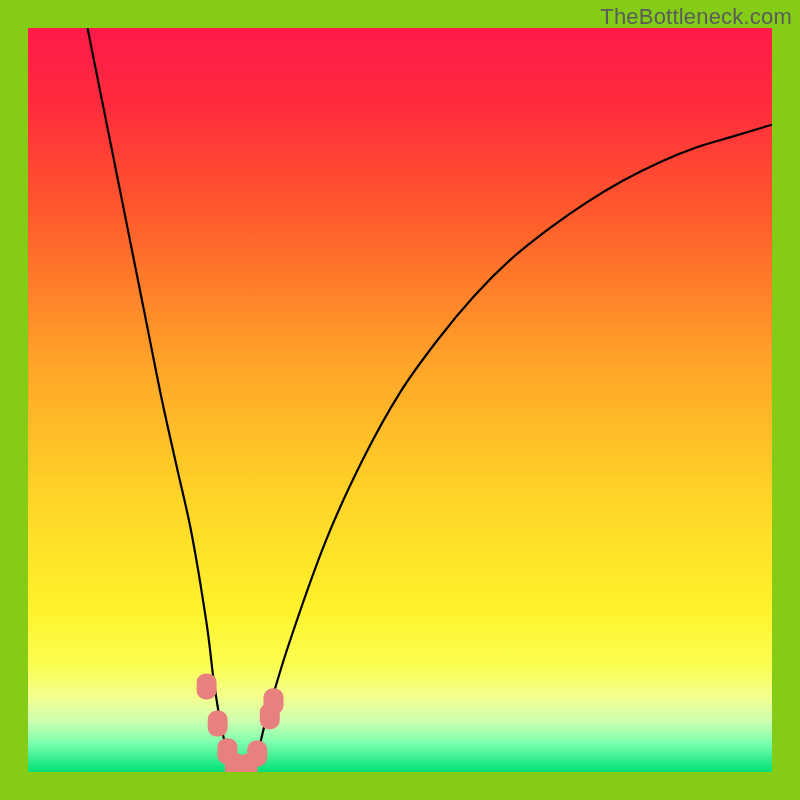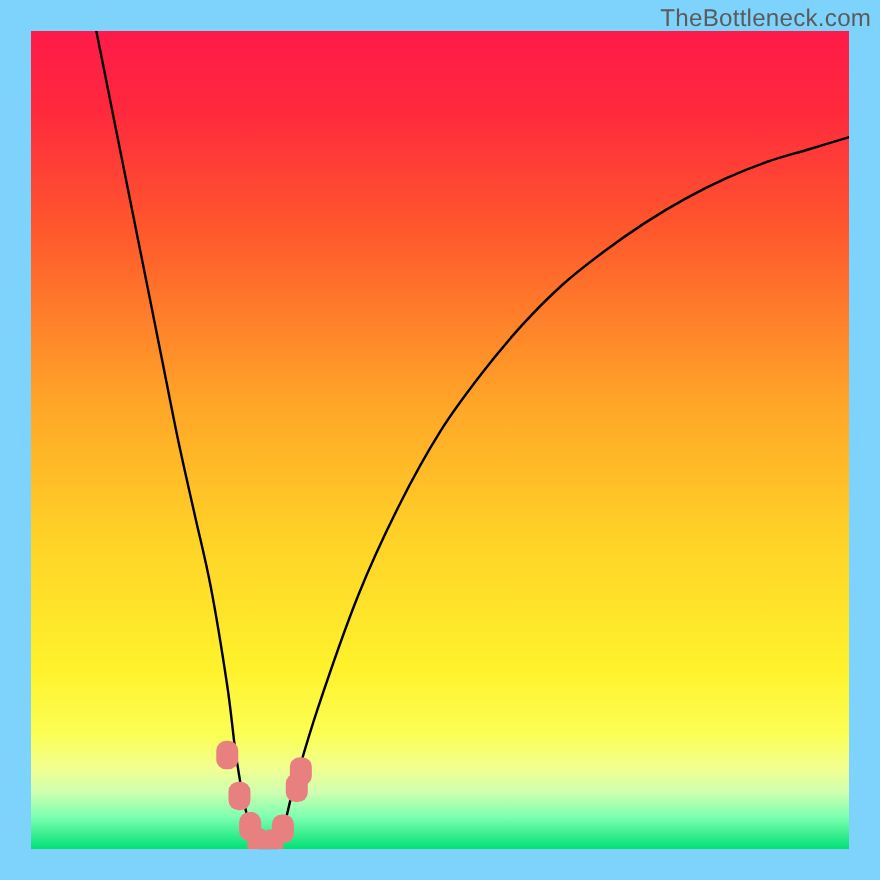--- a/index.html
+++ b/index.html
@@ -7,21 +7,21 @@
     padding: 0;
     width: 800px;
     height: 800px;
     background: #000;
     overflow: hidden;
     font-family: Arial, Helvetica, sans-serif;
   }
   .frame {
     position: absolute;
     inset: 0;
-    background: #7dd3fc;
+    background: #84cc16;
   }
   .plot {
     position: absolute;
     left: 28px;
     top: 28px;
     width: 744px;
     height: 744px;
     overflow: hidden;
   }
   .gradient {

